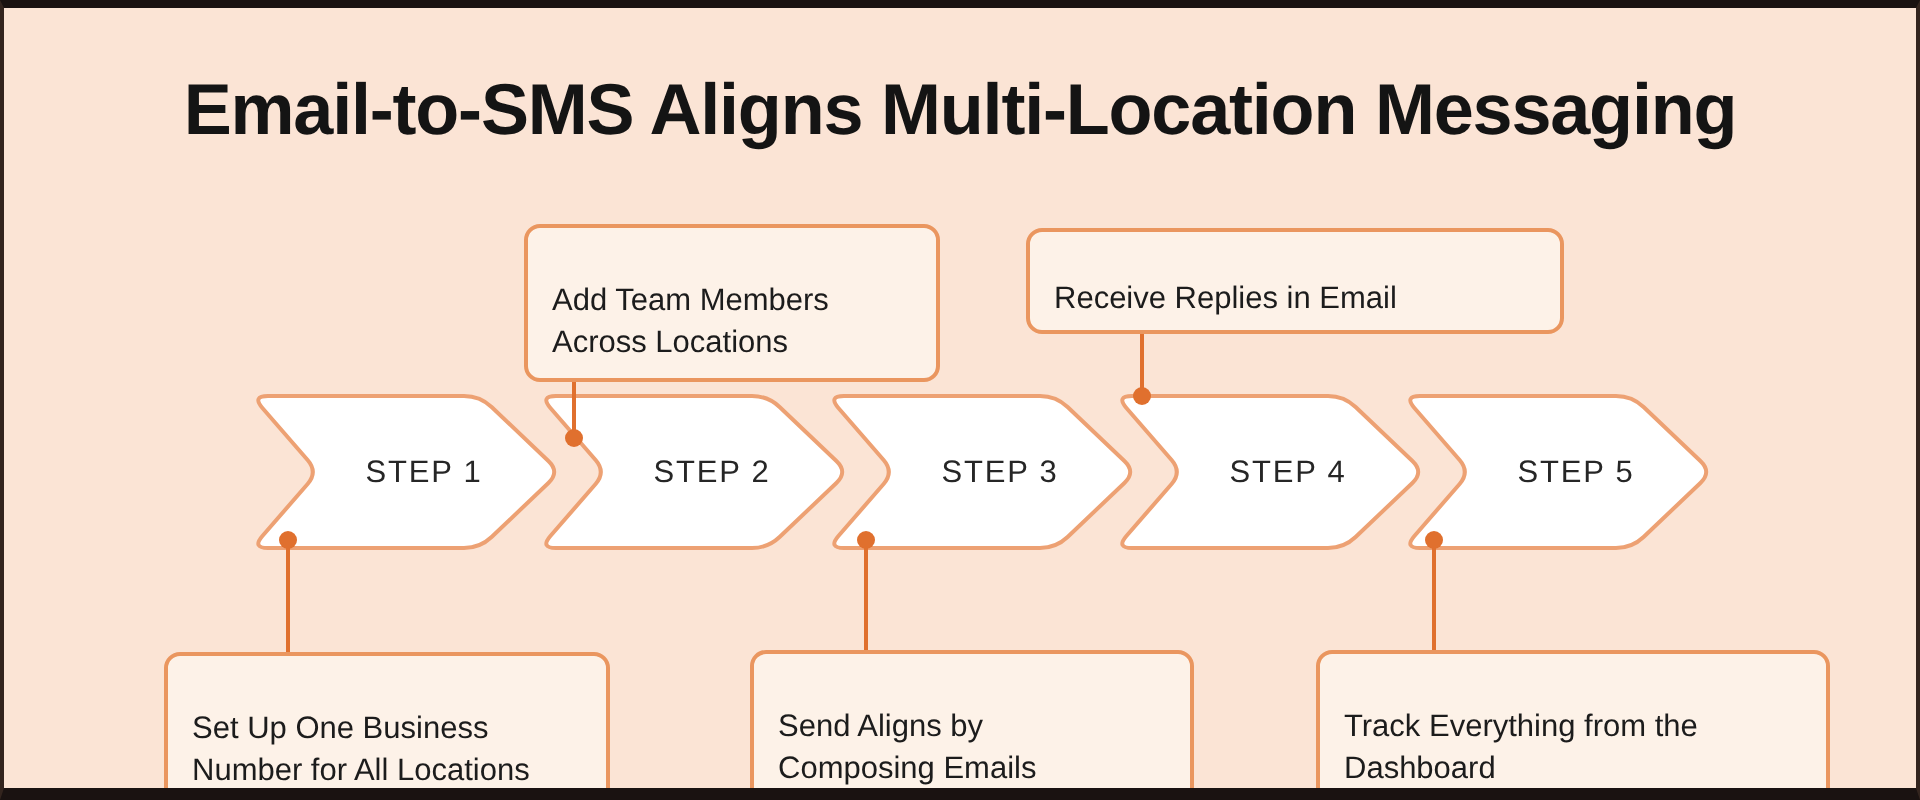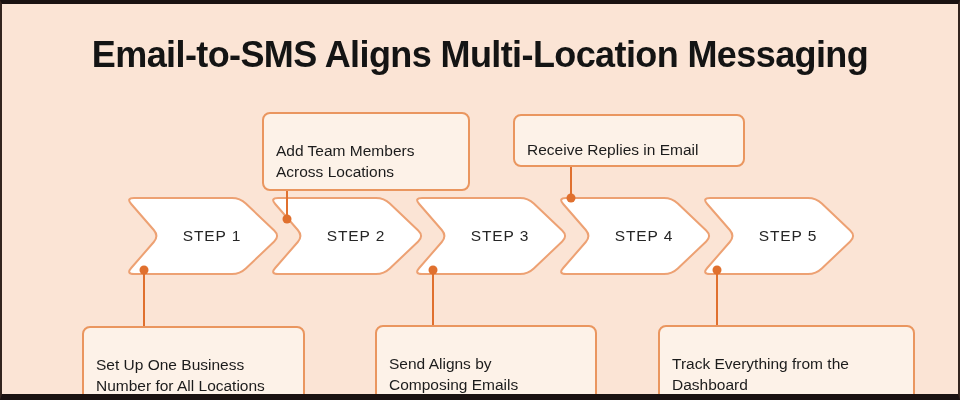--- a/index.html
+++ b/index.html
@@ -29,21 +29,21 @@
   .callout{
     position:absolute;z-index:3;box-sizing:border-box;
     background:#fdf2e8;border:2px solid #ea965f;border-radius:8px;
     padding:7px 12px;font-size:15.5px;line-height:1.32;color:#1c1c1c;
     white-space:pre-line;
   }
   .callout.single{padding-top:4px;padding-bottom:4px;}
   .c0{left:82px;top:326px;width:223px;}
   .c1{left:226px;top:112px;width:208px;margin-left:36px;}
   .c2{left:375px;top:325px;width:222px;}
-  .c3{left:513px;top:114px;width:232px;}
+  .c3{left:513px;top:114px;width:269px;}
   .c4{left:658px;top:325px;width:257px;}
 </style>
 </head>
 <body>
 
 <div class="stage">
 
   <h1 class="title">Email-to-SMS Aligns Multi-Location Messaging</h1>
 
   <svg id="flow" width="960" height="400" viewBox="0 0 960 400">

